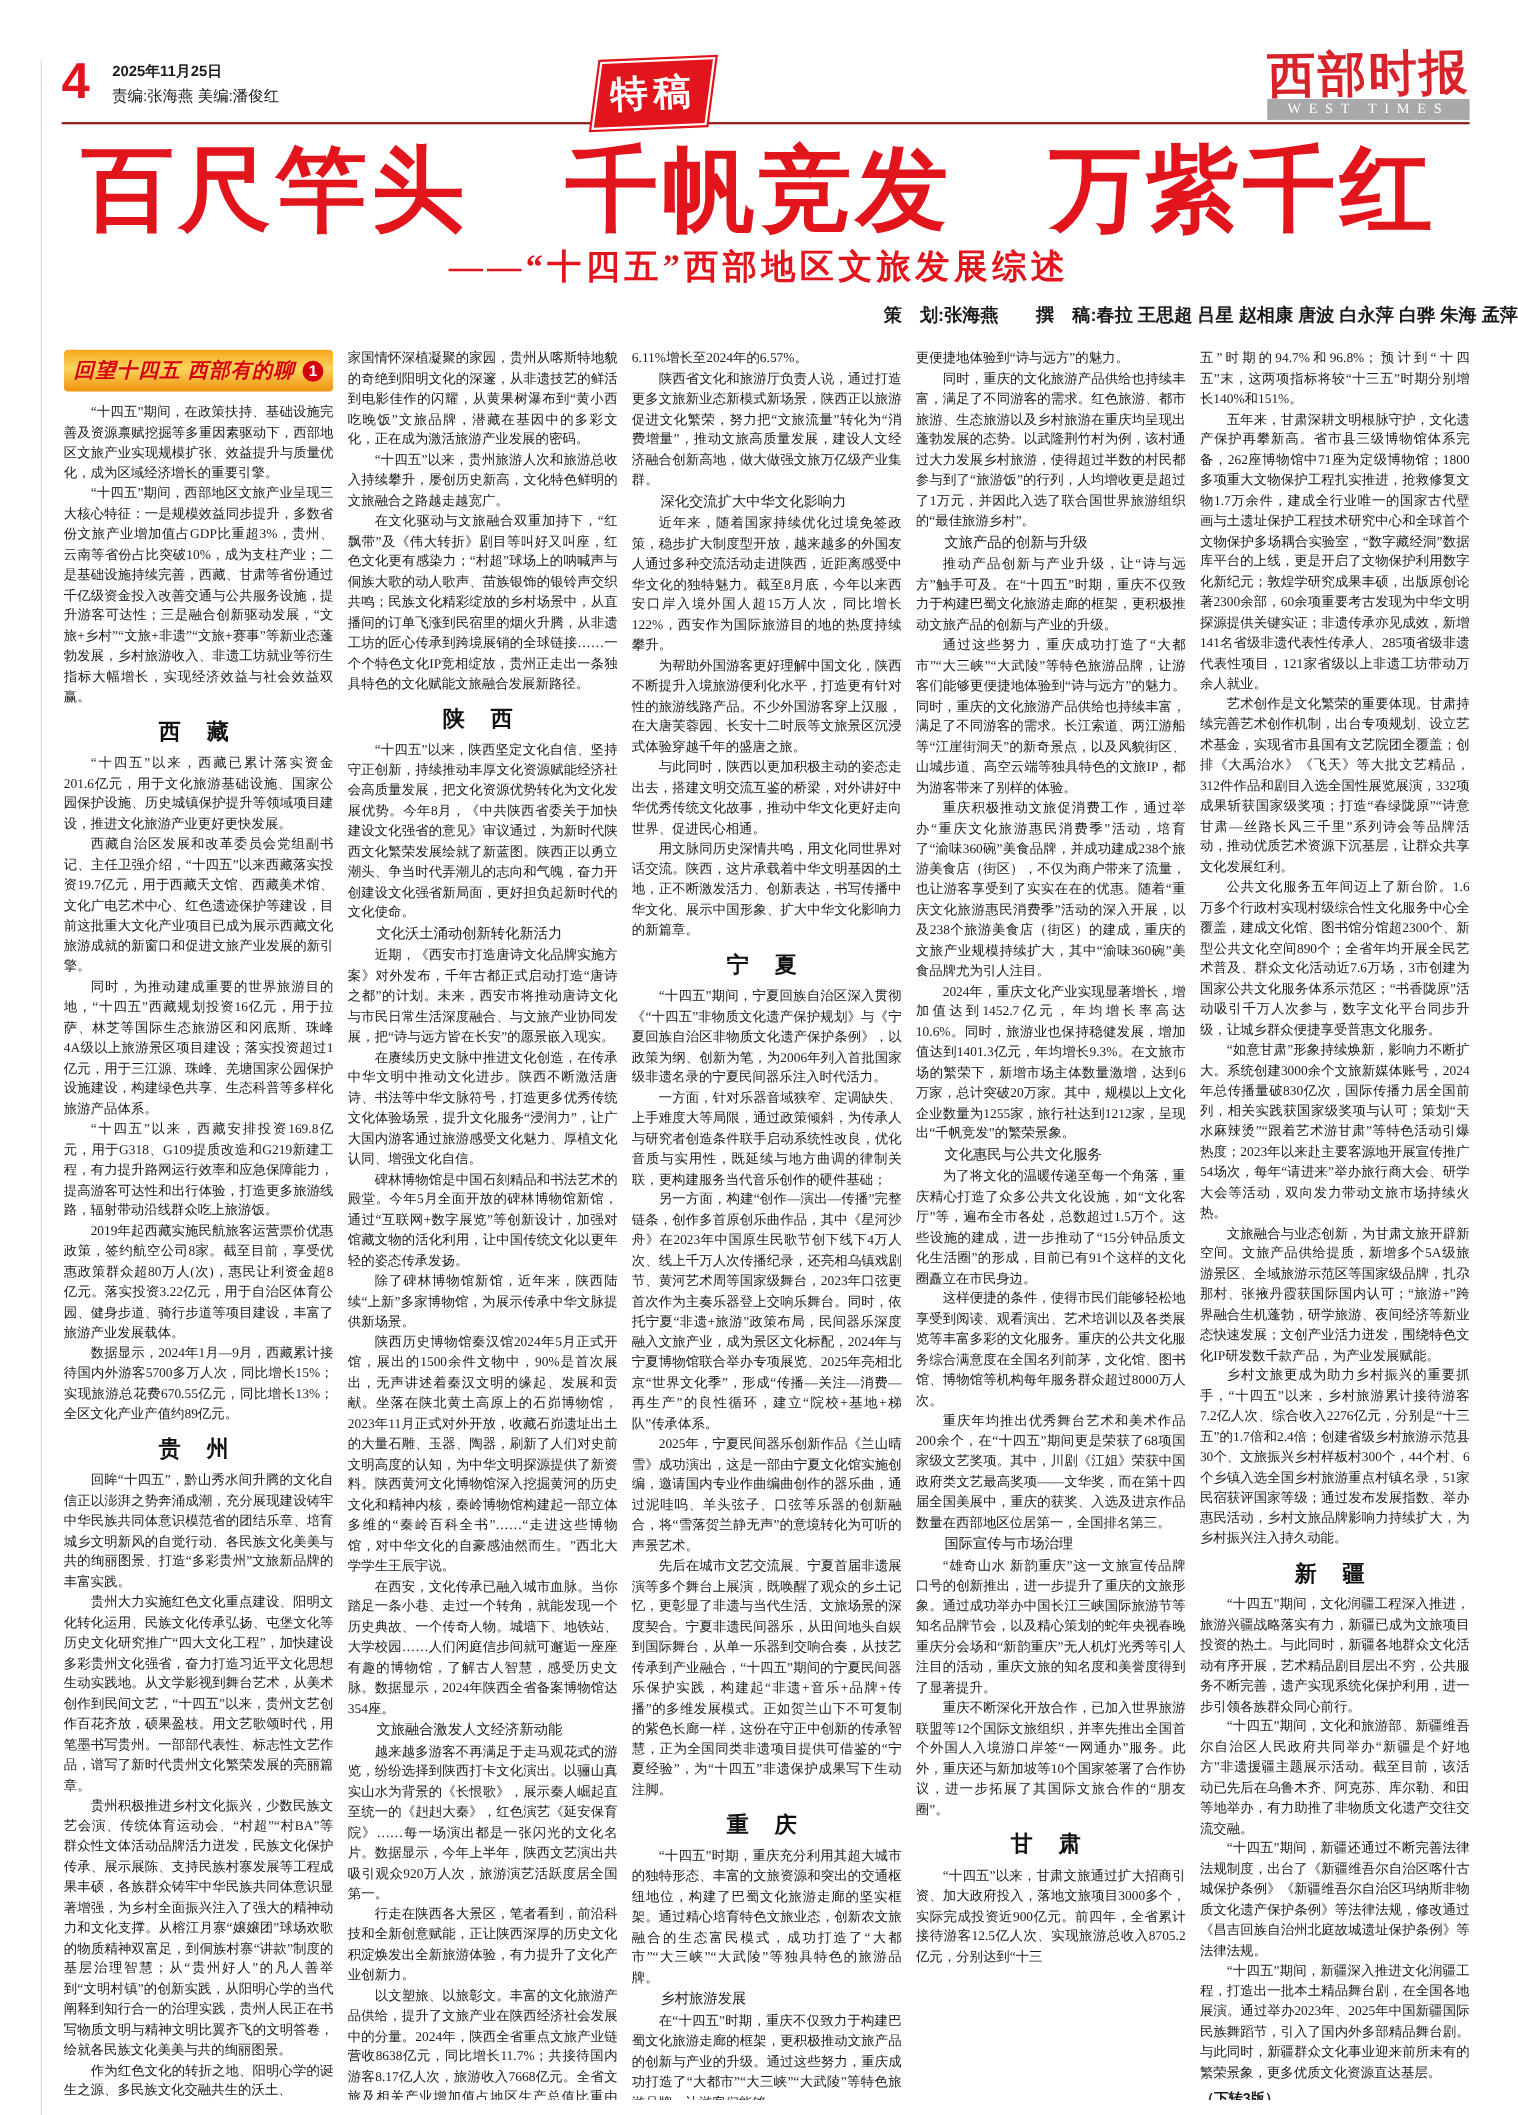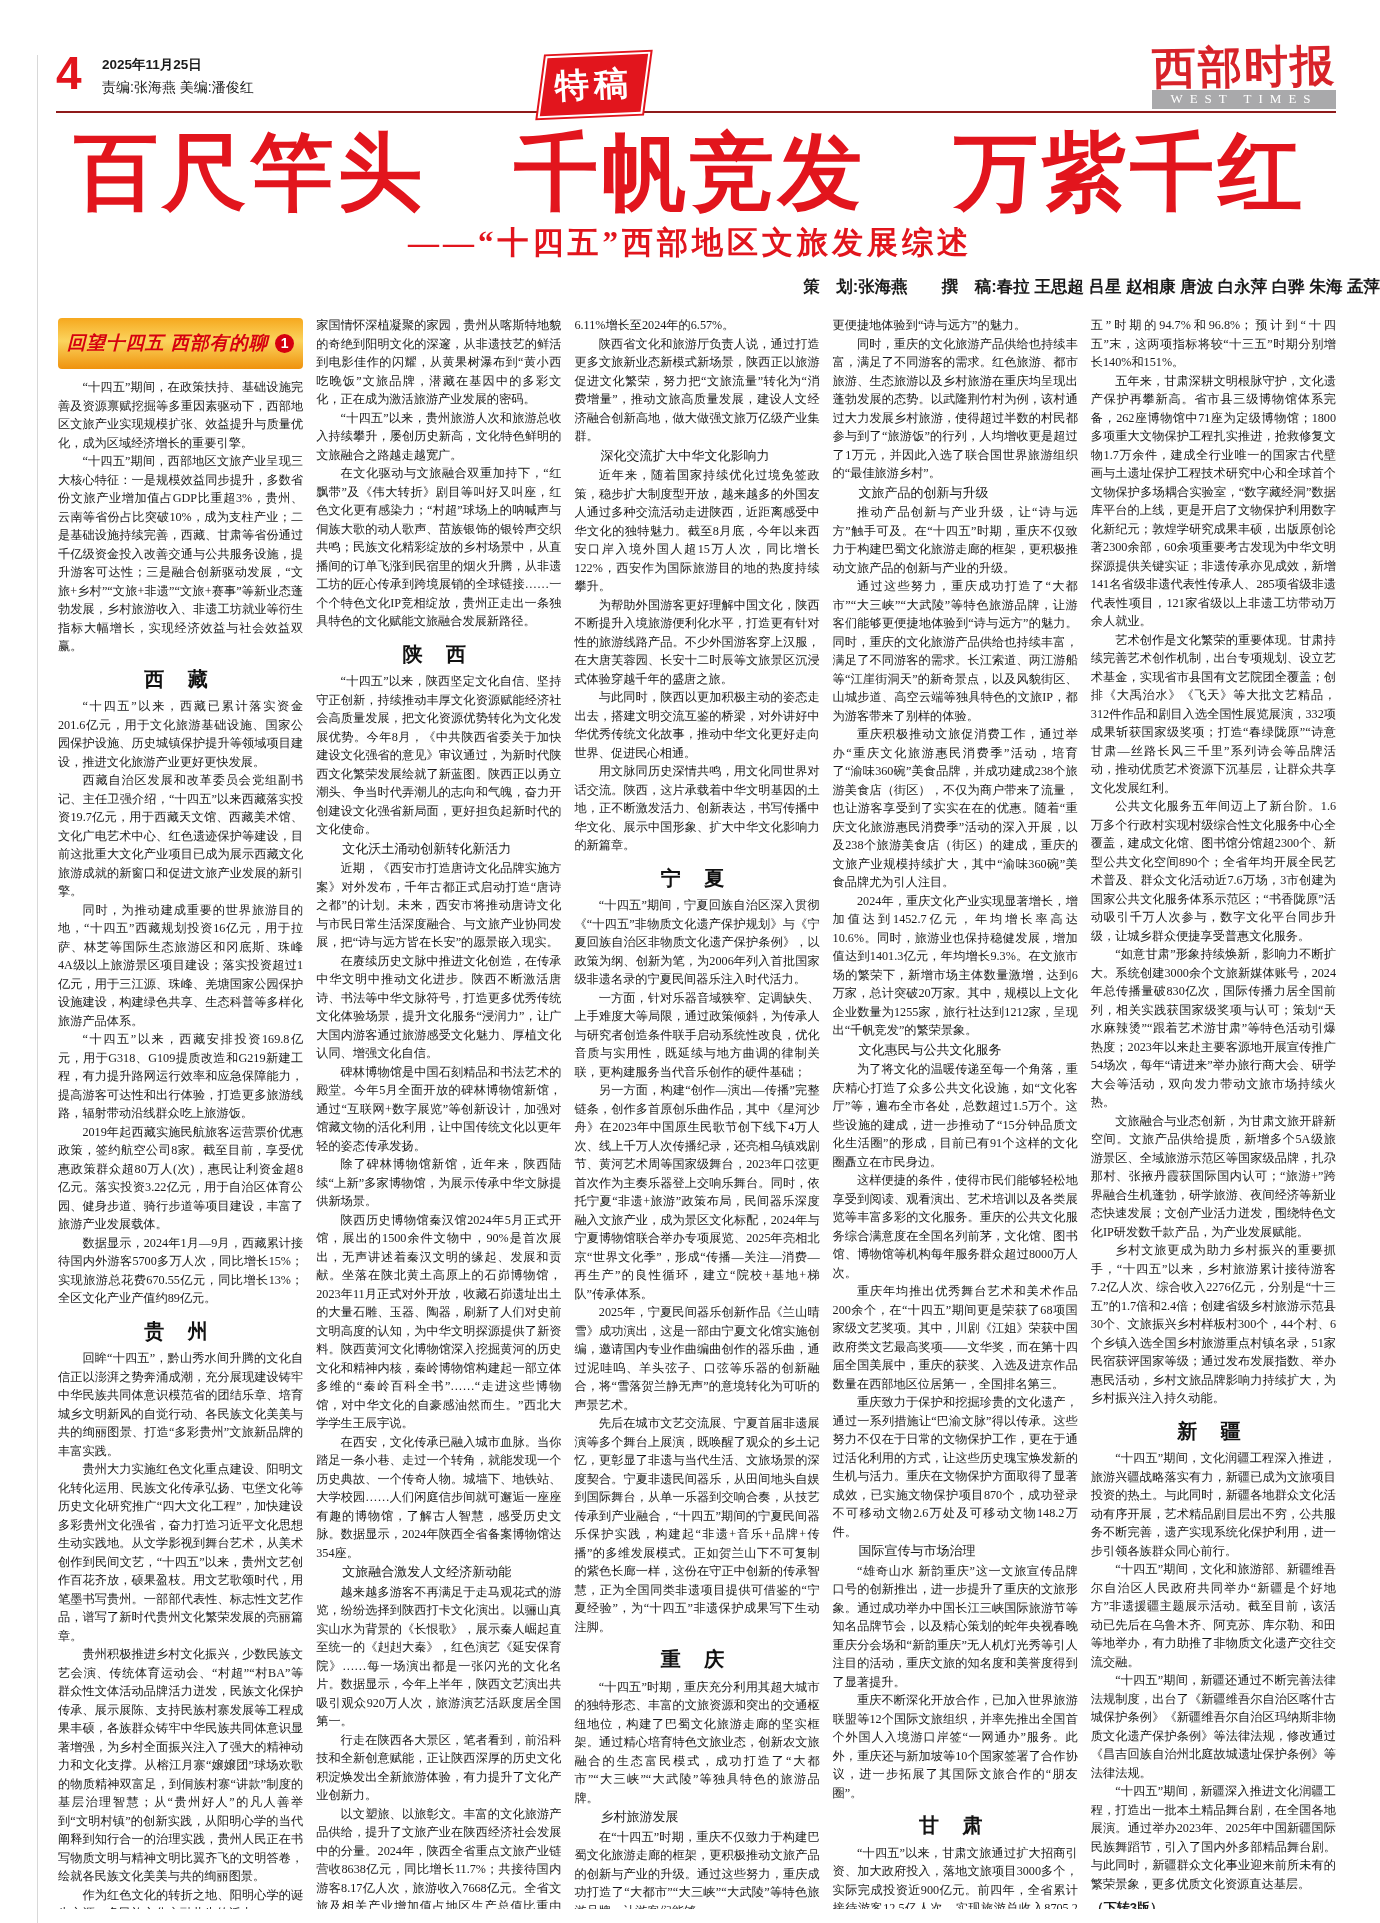--- a/index.html
+++ b/index.html
@@ -33,21 +33,21 @@
   .byline .gap{display:inline-block;width:34px;}
   
   .columns{position:absolute;left:58px;right:44px;top:316px;bottom:14px;display:flex;gap:13px;}
   .col{flex:1 1 0;overflow:hidden;font-size:12.2px;line-height:18.5px;text-align:justify;}
   .para{margin:0;text-indent:2em;}
   .para.cont{text-indent:0;}
   h2.section{font-family:"Liberation Sans","DejaVu Sans",sans-serif;font-size:20px;font-weight:bold;
              letter-spacing:9px;text-align:center;margin:14px 0 9px;color:#111;}
   h3.subhead{font-family:"Liberation Sans","DejaVu Sans",sans-serif;font-size:13px;font-weight:normal;
              margin:1px 0;text-indent:2em;}
-  .lookback-badge{height:51px;margin:2px 0 9px;border-radius:4px;
+  .lookback-badge{height:38px;margin:2px 0 9px;border-radius:4px;
            background:linear-gradient(180deg,#f6a81e 0%,#fbd45e 45%,#ef920d 100%);
            display:flex;align-items:center;justify-content:center;gap:7px;}
   .lookback-text{color:#d6000f;font-weight:bold;font-style:italic;font-size:18.5px;letter-spacing:1px;
            font-family:"Liberation Sans","DejaVu Sans",sans-serif;}
   .lookback-num{width:19px;height:19px;border-radius:50%;background:#d6000f;color:#fff;text-align:center;
            font:bold 14px/19px "Liberation Sans","DejaVu Sans",sans-serif;font-style:normal;}
   .turn-note{text-align:left;font-weight:bold;font-size:13px;margin-top:6px;
              font-family:"Liberation Sans","DejaVu Sans",sans-serif;}
 </style>
 </head>
@@ -142,21 +142,20 @@
         <p class="para">同时，重庆的文化旅游产品供给也持续丰富，满足了不同游客的需求。红色旅游、都市旅游、生态旅游以及乡村旅游在重庆均呈现出蓬勃发展的态势。以武隆荆竹村为例，该村通过大力发展乡村旅游，使得超过半数的村民都参与到了“旅游饭”的行列，人均增收更是超过了1万元，并因此入选了联合国世界旅游组织的“最佳旅游乡村”。</p>
         <h3 class="subhead">文旅产品的创新与升级</h3>
         <p class="para">推动产品创新与产业升级，让“诗与远方”触手可及。在“十四五”时期，重庆不仅致力于构建巴蜀文化旅游走廊的框架，更积极推动文旅产品的创新与产业的升级。</p>
         <p class="para">通过这些努力，重庆成功打造了“大都市”“大三峡”“大武陵”等特色旅游品牌，让游客们能够更便捷地体验到“诗与远方”的魅力。同时，重庆的文化旅游产品供给也持续丰富，满足了不同游客的需求。长江索道、两江游船等“江崖街洞天”的新奇景点，以及风貌街区、山城步道、高空云端等独具特色的文旅IP，都为游客带来了别样的体验。</p>
         <p class="para">重庆积极推动文旅促消费工作，通过举办“重庆文化旅游惠民消费季”活动，培育了“渝味360碗”美食品牌，并成功建成238个旅游美食店（街区），不仅为商户带来了流量，也让游客享受到了实实在在的优惠。随着“重庆文化旅游惠民消费季”活动的深入开展，以及238个旅游美食店（街区）的建成，重庆的文旅产业规模持续扩大，其中“渝味360碗”美食品牌尤为引人注目。</p>
         <p class="para">2024年，重庆文化产业实现显著增长，增加值达到1452.7亿元，年均增长率高达10.6%。同时，旅游业也保持稳健发展，增加值达到1401.3亿元，年均增长9.3%。在文旅市场的繁荣下，新增市场主体数量激增，达到6万家，总计突破20万家。其中，规模以上文化企业数量为1255家，旅行社达到1212家，呈现出“千帆竞发”的繁荣景象。</p>
         <h3 class="subhead">文化惠民与公共文化服务</h3>
         <p class="para">为了将文化的温暖传递至每一个角落，重庆精心打造了众多公共文化设施，如“文化客厅”等，遍布全市各处，总数超过1.5万个。这些设施的建成，进一步推动了“15分钟品质文化生活圈”的形成，目前已有91个这样的文化圈矗立在市民身边。</p>
         <p class="para">这样便捷的条件，使得市民们能够轻松地享受到阅读、观看演出、艺术培训以及各类展览等丰富多彩的文化服务。重庆的公共文化服务综合满意度在全国名列前茅，文化馆、图书馆、博物馆等机构每年服务群众超过8000万人次。</p>
         <p class="para">重庆年均推出优秀舞台艺术和美术作品200余个，在“十四五”期间更是荣获了68项国家级文艺奖项。其中，川剧《江姐》荣获中国政府类文艺最高奖项——文华奖，而在第十四届全国美展中，重庆的获奖、入选及进京作品数量在西部地区位居第一，全国排名第三。</p>
-        <p class="para">重庆致力于保护和挖掘珍贵的文化遗产，通过一系列措施让“巴渝文脉”得以传承。这些努力不仅在于日常的文物保护工作，更在于通过活化利用的方式，让这些历史瑰宝焕发新的生机与活力。重庆在文物保护方面取得了显著成效，已实施文物保护项目870个，成功登录不可移动文物2.6万处及可移动文物148.2万件。</p>
         <h3 class="subhead">国际宣传与市场治理</h3>
         <p class="para">“雄奇山水 新韵重庆”这一文旅宣传品牌口号的创新推出，进一步提升了重庆的文旅形象。通过成功举办中国长江三峡国际旅游节等知名品牌节会，以及精心策划的蛇年央视春晚重庆分会场和“新韵重庆”无人机灯光秀等引人注目的活动，重庆文旅的知名度和美誉度得到了显著提升。</p>
         <p class="para">重庆不断深化开放合作，已加入世界旅游联盟等12个国际文旅组织，并率先推出全国首个外国人入境游口岸签“一网通办”服务。此外，重庆还与新加坡等10个国家签署了合作协议，进一步拓展了其国际文旅合作的“朋友圈”。</p>
         <h2 class="section">甘 肃</h2>
         <p class="para">“十四五”以来，甘肃文旅通过扩大招商引资、加大政府投入，落地文旅项目3000多个，实际完成投资近900亿元。前四年，全省累计接待游客12.5亿人次、实现旅游总收入8705.2亿元，分别达到“十三</p>
       </div>
       <div class="col">
         <p class="para cont">五”时期的94.7%和96.8%；预计到“十四五”末，这两项指标将较“十三五”时期分别增长140%和151%。</p>
         <p class="para">五年来，甘肃深耕文明根脉守护，文化遗产保护再攀新高。省市县三级博物馆体系完备，262座博物馆中71座为定级博物馆；1800多项重大文物保护工程扎实推进，抢救修复文物1.7万余件，建成全行业唯一的国家古代壁画与土遗址保护工程技术研究中心和全球首个文物保护多场耦合实验室，“数字藏经洞”数据库平台的上线，更是开启了文物保护利用数字化新纪元；敦煌学研究成果丰硕，出版原创论著2300余部，60余项重要考古发现为中华文明探源提供关键实证；非遗传承亦见成效，新增141名省级非遗代表性传承人、285项省级非遗代表性项目，121家省级以上非遗工坊带动万余人就业。</p>
         <p class="para">艺术创作是文化繁荣的重要体现。甘肃持续完善艺术创作机制，出台专项规划、设立艺术基金，实现省市县国有文艺院团全覆盖；创排《大禹治水》《飞天》等大批文艺精品，312件作品和剧目入选全国性展览展演，332项成果斩获国家级奖项；打造“春绿陇原”“诗意甘肃—丝路长风三千里”系列诗会等品牌活动，推动优质艺术资源下沉基层，让群众共享文化发展红利。</p>

